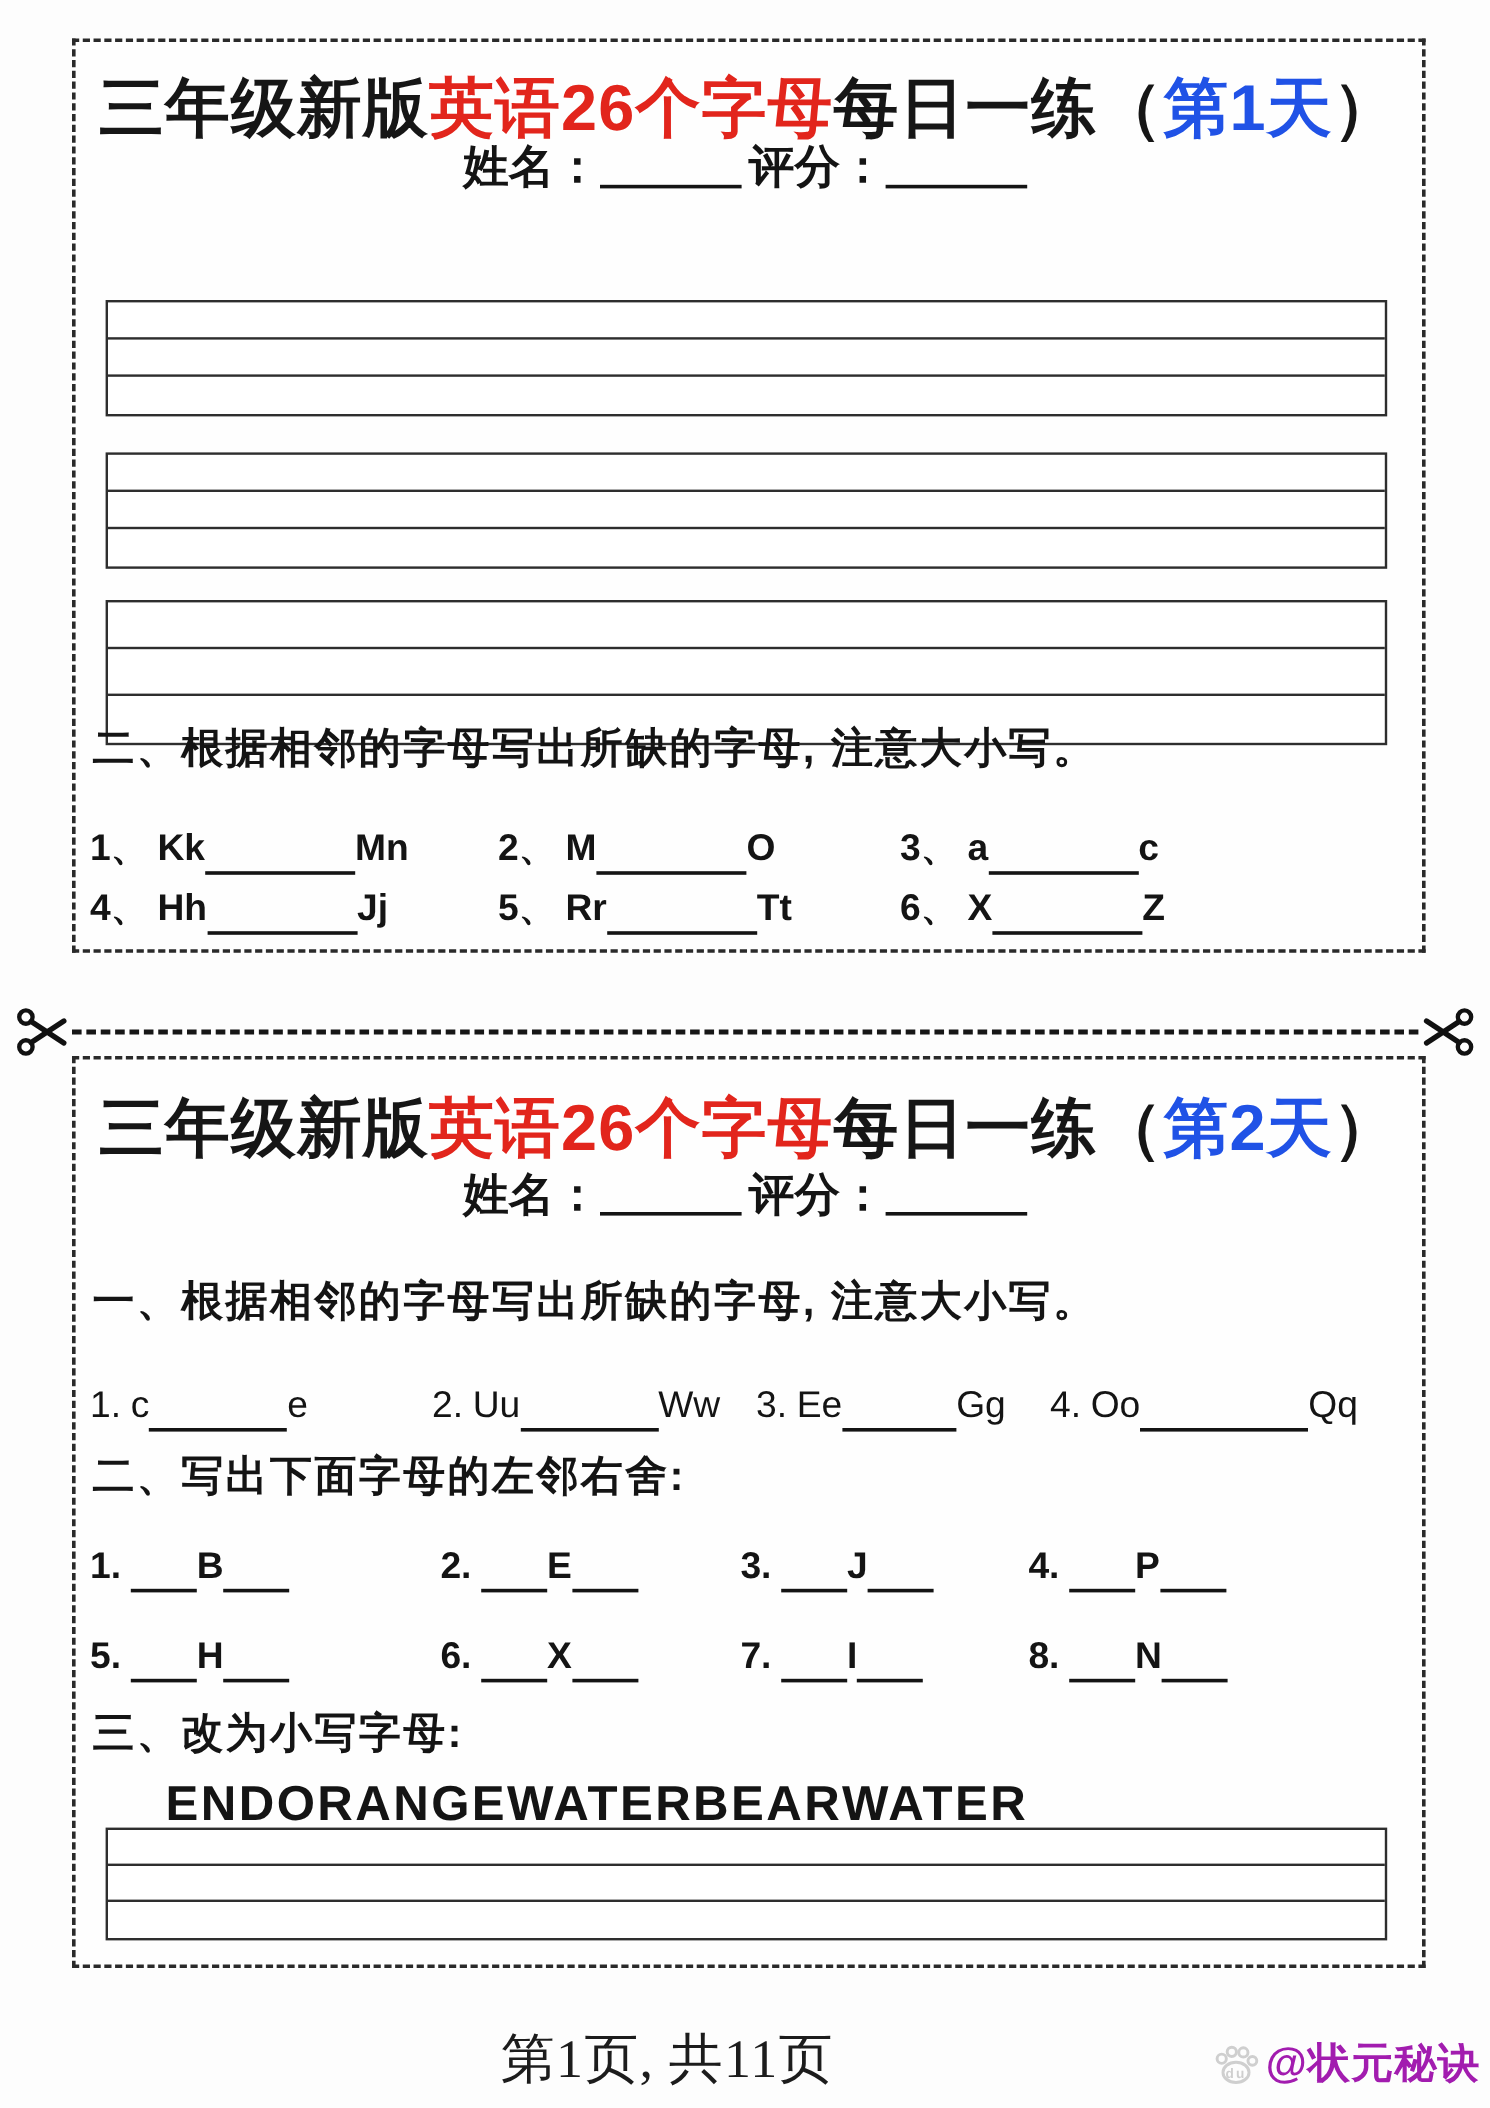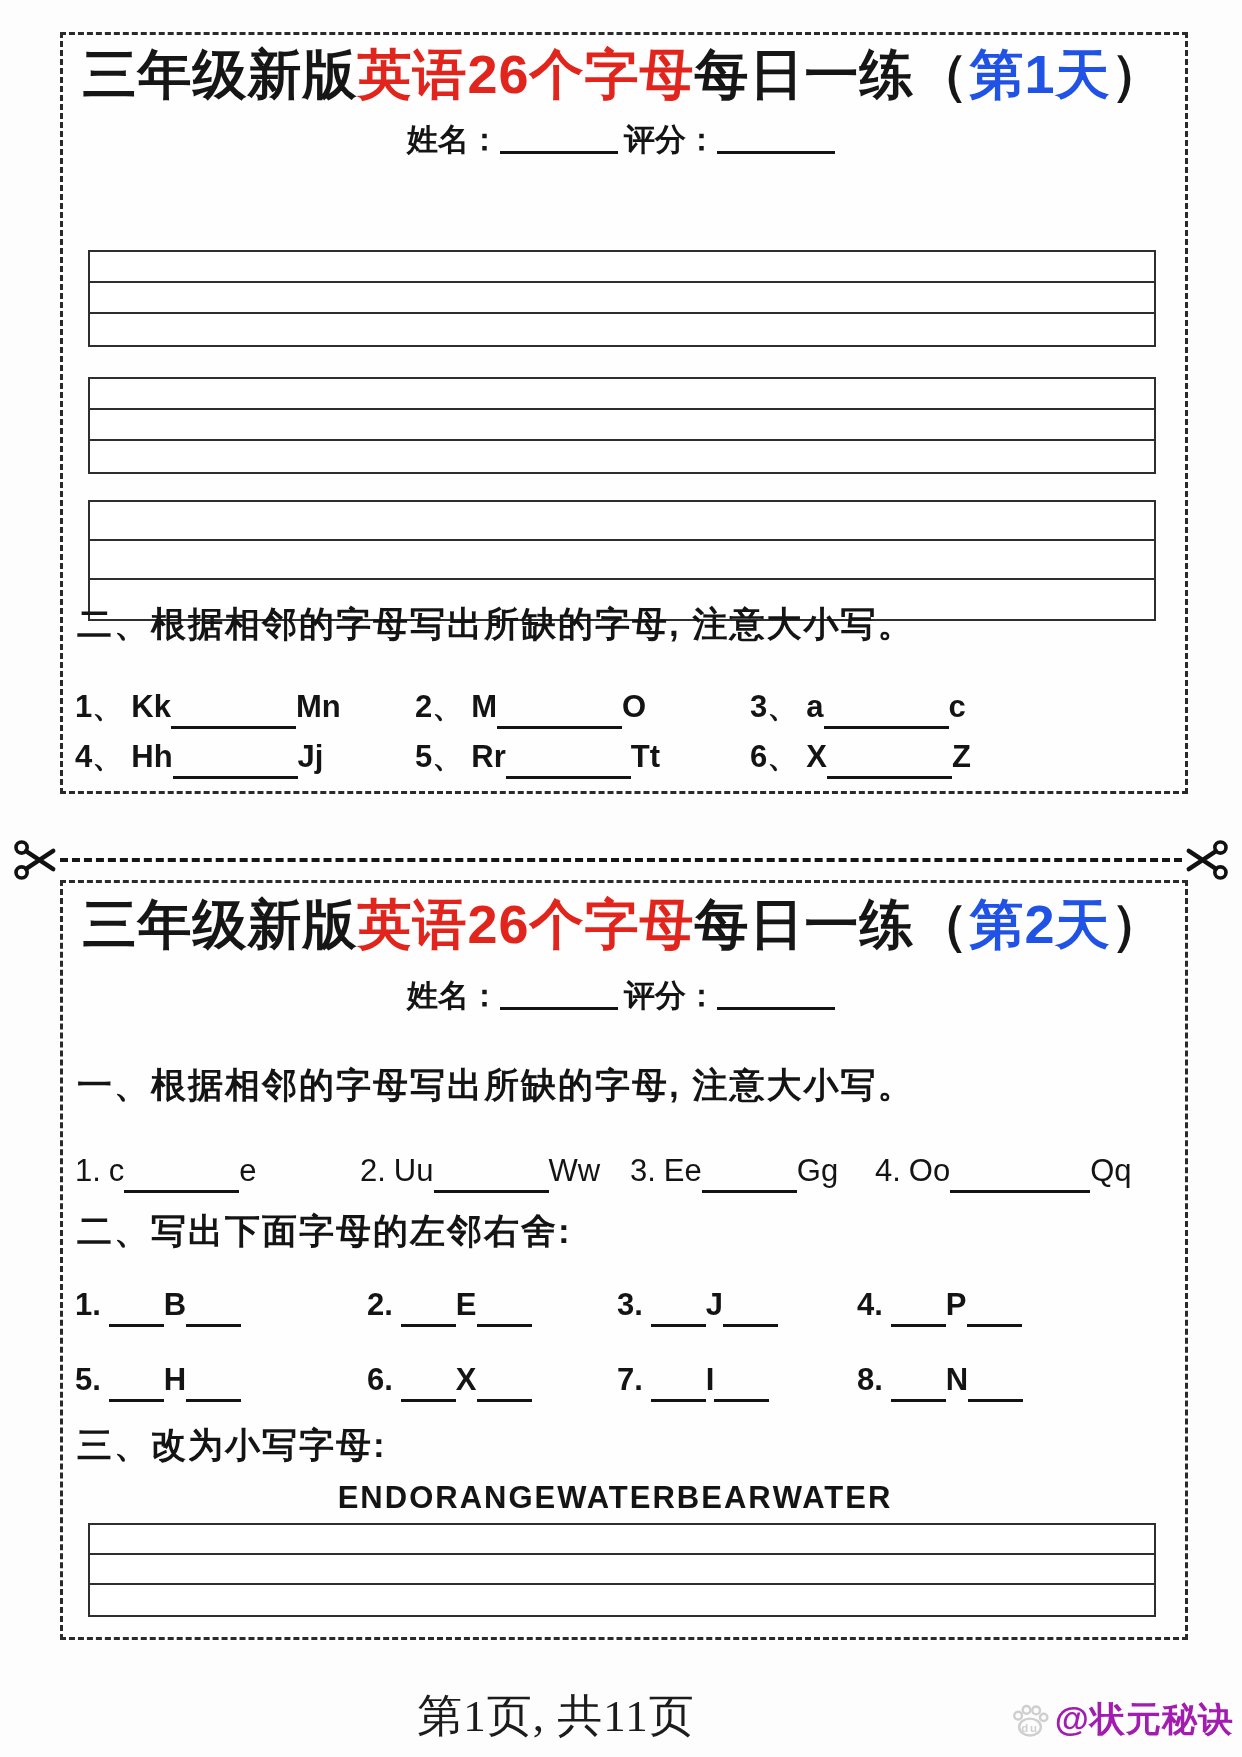--- a/index.html
+++ b/index.html
@@ -13,29 +13,30 @@
     position:absolute;left:60px;width:1128px;
     border:3px dashed #2a2a2a;background:#fefefe;box-sizing:border-box;
   }
   #sheet1{top:32px;height:762px;}
   #sheet2{top:880px;height:760px;}
 
   .sheet-title{
     position:absolute;left:0;width:100%;text-align:center;
     font-weight:900;font-size:54px;line-height:62px;letter-spacing:1px;
     white-space:nowrap;
+    margin-top:16px;
   }
   .t-black{color:#161616;}
   .t-red{color:#e2251c;}
   .t-blue{color:#2052e6;}
 
   .name-line{
     position:absolute;left:0;width:100%;
-    display:flex;justify-content:center;align-items:flex-start;
-    font-size:31px;font-weight:700;line-height:38px;
+    display:flex;justify-content:center;align-items:center;
+    font-size:38px;font-weight:700;line-height:38px;
   }
   .uline{
     display:inline-block;border-bottom:3px solid #141414;height:30px;
   }
   .uline.w115{width:118px;margin-right:6px;}
 
   .sec-heading{
     position:absolute;font-size:35px;font-weight:700;letter-spacing:2px;
     line-height:44px;white-space:nowrap;
   }
@@ -61,23 +62,23 @@
     vertical-align:bottom;
   }
   .blank.w125{width:125px;}
   .blank.w115{width:115px;}
   .blank.w95{width:95px;}
   .blank.w140{width:140px;}
   .blank.w55{width:55px;}
 
   .words-row{
     position:absolute;left:25px;width:1064px;
-    display:flex;justify-content:center;
+    display:flex;justify-content:flex-start;
     padding:0 60px 0 50px;box-sizing:border-box;
-    font-size:31px;font-weight:600;letter-spacing:2px;
+    font-size:41px;font-weight:600;letter-spacing:2px;
   }
 
   #cut-line{
     position:absolute;top:836px;left:12px;right:12px;height:48px;
     display:flex;align-items:center;
   }
   .cut-dashes{flex:1;border-top:4px dashed #161616;margin:0 2px;height:0;}
   .scissors{width:46px;height:46px;flex:0 0 auto;}
   .scissors.flip{transform:scaleX(-1);}
 

